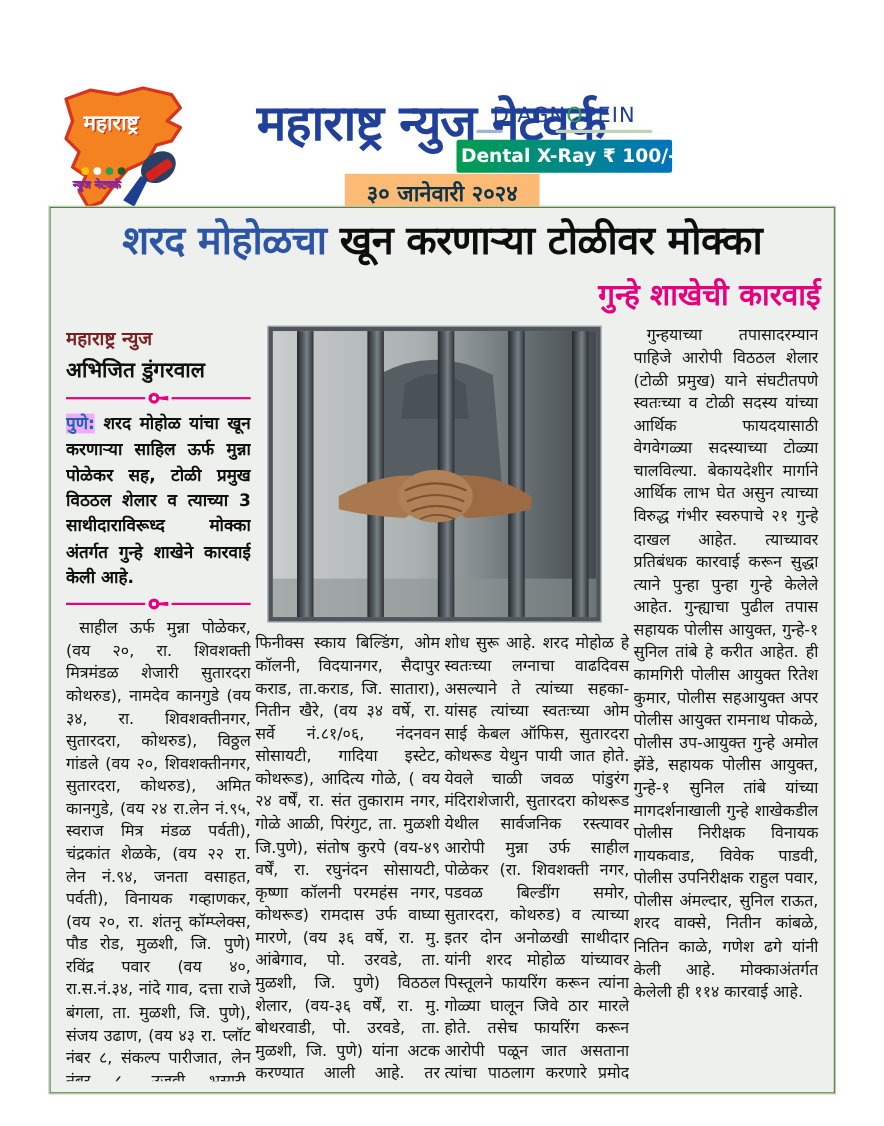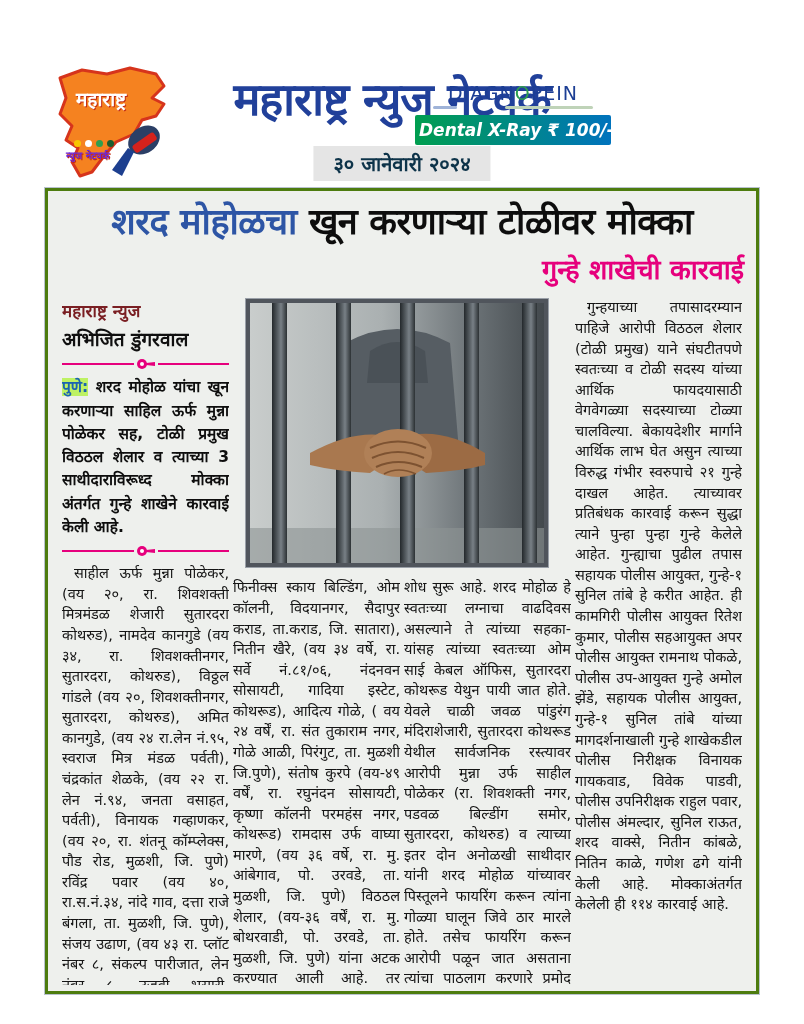--- a/index.html
+++ b/index.html
@@ -1,62 +1,62 @@
 <!DOCTYPE html>
 <html><head>
 <meta charset="utf-8">
 <style>
   html,body{margin:0;padding:0;}
   body{
     width:804px;height:1024px;background:#ffffff;position:relative;overflow:hidden;
     font-family:"DejaVu Sans",sans-serif;color:#141414;
   }
   
-  .header{position:absolute;left:0;top:4px;width:647px;height:188px;background:#fff;}
+  .header{position:absolute;left:0;top:16px;width:647px;height:188px;background:#fff;}
   .logo{position:absolute;left:52px;top:60px;width:132px;height:122px;}
   .logo svg{position:absolute;left:0;top:0;}
   .logo-region{position:absolute;left:24px;top:22px;font-size:19px;font-weight:bold;color:#fff;
     text-shadow:1px 1px 0 #c22a12;letter-spacing:0;}
   .logo-network{position:absolute;left:14px;top:52px;font-size:10px;font-weight:bold;color:#6d28d9;
     text-shadow:1px 1px 0 #c22a12;margin-top:32px;}
   .logo-dots{position:absolute;left:22px;top:76px;display:flex;gap:4px;}
   .logo-dots i{width:7px;height:7px;border-radius:50%;display:block;}
   .masthead-title{position:absolute;left:192px;top:72px;width:400px;text-align:center;
     font-size:45px;line-height:1.05;font-weight:bold;color:#21409a;letter-spacing:-1px;}
   .ad-block{position:absolute;right:36px;top:80px;width:196px;text-align:center;}
   .ad-brand{font-size:19px;font-weight:normal;color:#1c3e94;letter-spacing:1px;line-height:1;}
   .ad-brand .green-o{color:#2e9e4f;}
   .ad-tagline{height:4px;margin:3px 18px 5px 18px;display:flex;justify-content:space-between;}
   .ad-tagline i{display:block;height:3px;border-radius:2px;}
   .ad-tagline .t1{width:24px;background:#9fb3d8;}
   .ad-tagline .t2{width:88px;background:#bfd3b8;}
   .ad-offer{background:linear-gradient(90deg,#009e4f 0%,#0073bd 100%);color:#fff;
-    font-size:17px;font-weight:bold;padding:5px 4px;border-radius:2px;white-space:nowrap;font-style:italic;}
+    font-size:17px;font-weight:bold;padding:5px 4px;border-radius:2px;white-space:nowrap;}
   .date-badge{position:absolute;left:402px;top:142px;transform:translateX(-50%);
-    background:#e5e5e5;color:#0d3349;font-size:20px;font-weight:bold;padding:4px 20px;}
+    background:#fdba74;color:#0d3349;font-size:20px;font-weight:bold;padding:4px 20px;}
   
   .article{position:absolute;left:45px;top:188px;width:714px;height:806px;box-sizing:border-box;
-    border:3px solid #4d7c0f;outline:1px solid #b9c2cf;background:#eef0ed;padding:8px 12px 6px 12px;}
+    border:1px solid #4d7c0f;outline:1px solid #b9c2cf;background:#eef0ed;padding:8px 12px 6px 12px;}
   .headline{text-align:center;font-size:36px;font-weight:bold;line-height:1.15;letter-spacing:-0.5px;margin-top:2px;}
   .headline .hl-blue{color:#2d55a5;}
   .headline .hl-black{color:#0d0d0d;}
   .subheadline{text-align:right;font-size:27px;font-weight:bold;color:#e6007d;margin:8px 0 10px 0;}
   
   .body-area{position:relative;display:flex;gap:4px;height:688px;overflow:hidden;padding:0 2px;}
   .col{flex:1 1 0;font-size:14.5px;line-height:1.42;text-align:justify;overflow:hidden;}
   .col p{margin:0;}
   .col .indent{text-indent:12px;}
   .pad-top{padding-top:280px;}
   .byline-outlet{font-size:17px;font-weight:bold;color:#7a1f23;margin:2px 0 2px 0;}
   .byline-reporter{font-size:19px;font-weight:bold;color:#101010;margin-bottom:4px;}
   .divider{display:flex;align-items:center;margin:6px 0;}
   .divider .line{flex:1;height:2px;background:#e6007d;}
   .divider .mic{margin:0 2px;display:flex;align-items:center;}
   .lead{font-size:15.5px;font-weight:600;line-height:1.5;color:#0e0e0e;}
-  .lead .dateline{color:#1b64b0;background:#bef264;font-weight:bold;}
+  .lead .dateline{color:#1b64b0;background:#f0abfc;font-weight:bold;}
   
   .photo{position:absolute;left:186px;top:2px;width:302px;height:268px;box-sizing:border-box;
     border:4px solid #50555c;outline:1px solid #9aa0a8;background:#8a9094;}
   .photo svg{display:block;width:100%;height:100%;}
 </style>
 </head>
 <body>
 
 <div class="header">
 

